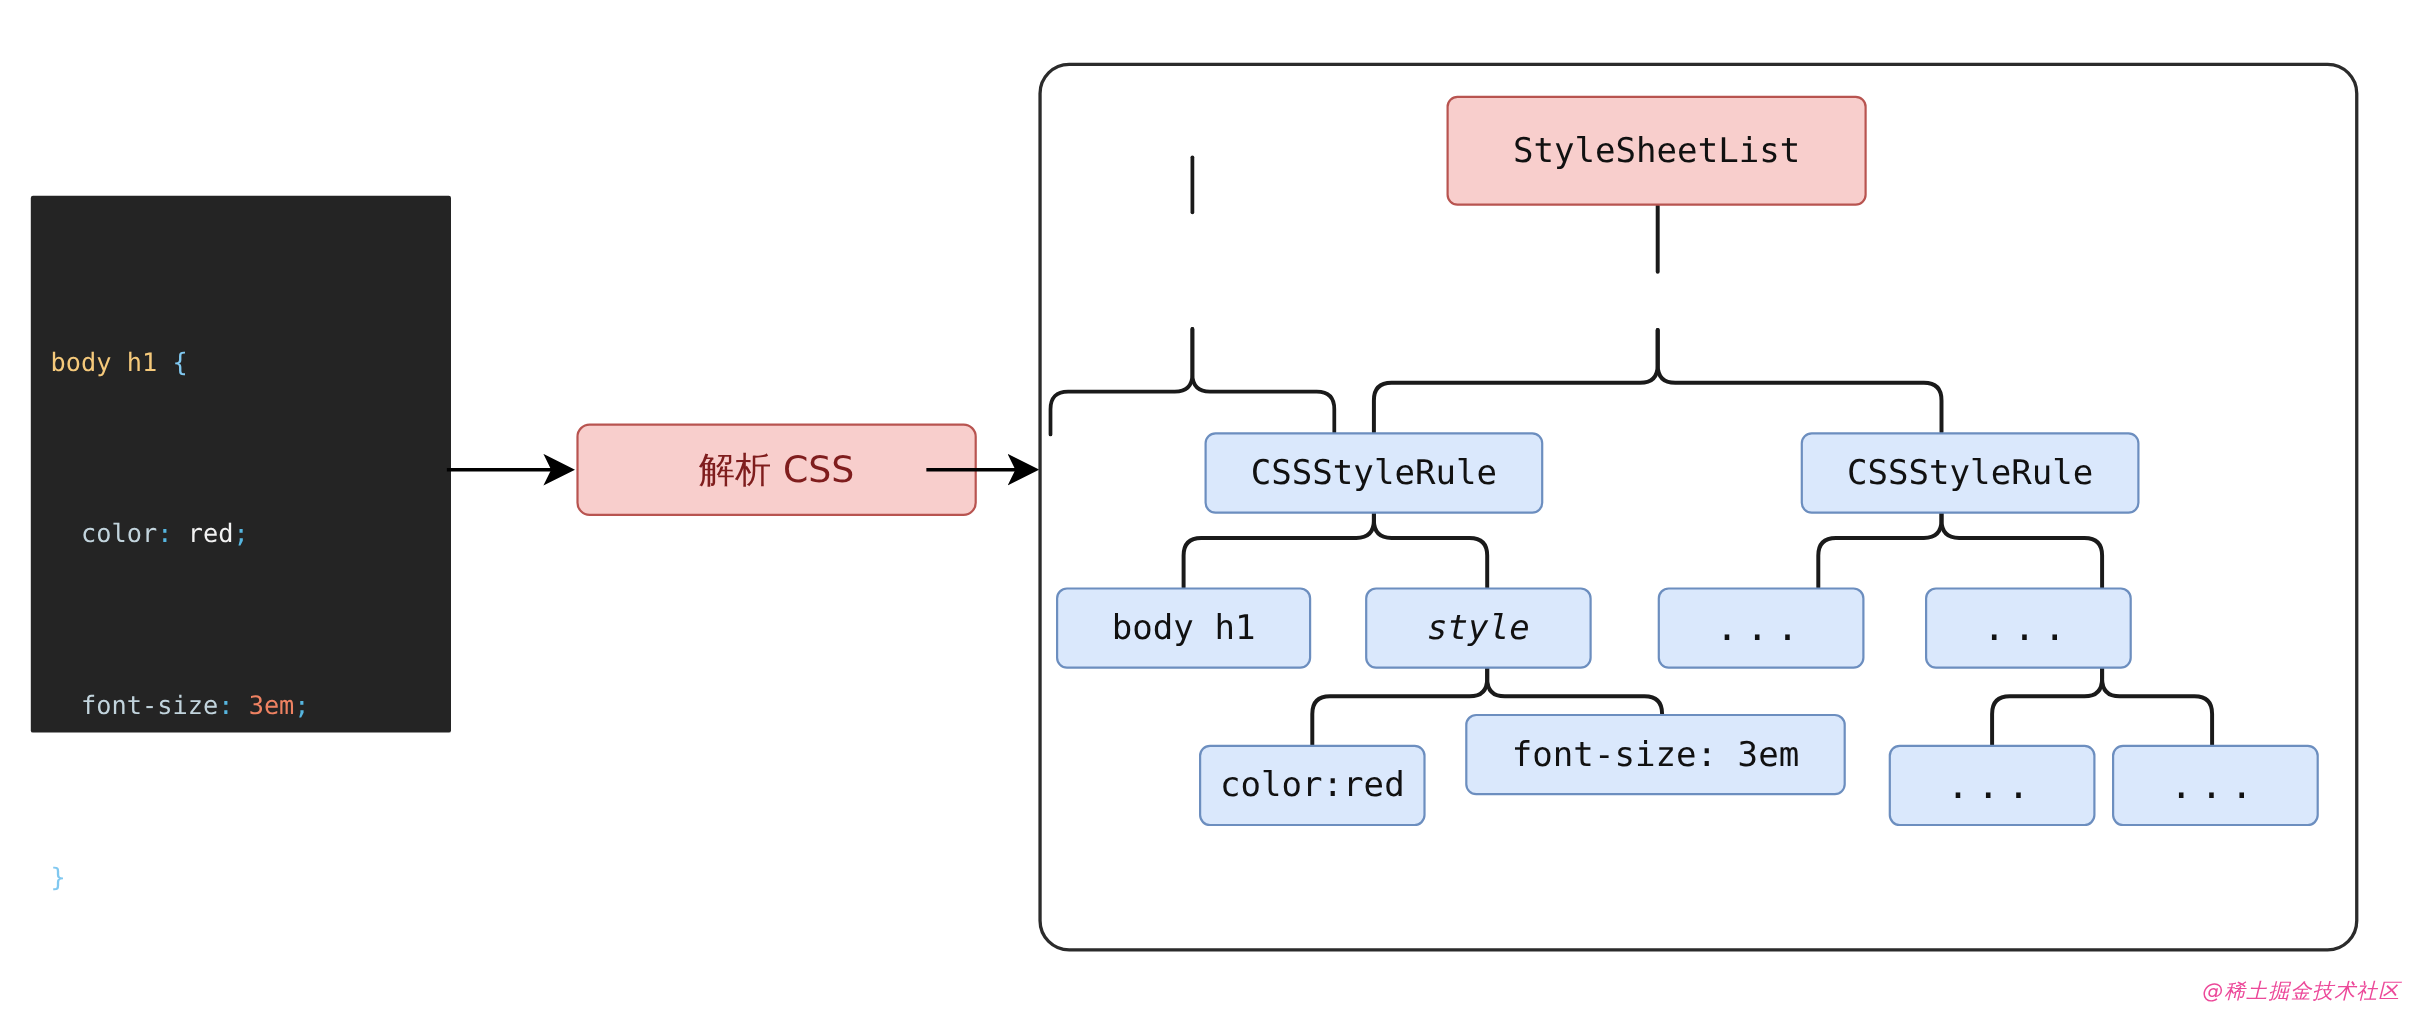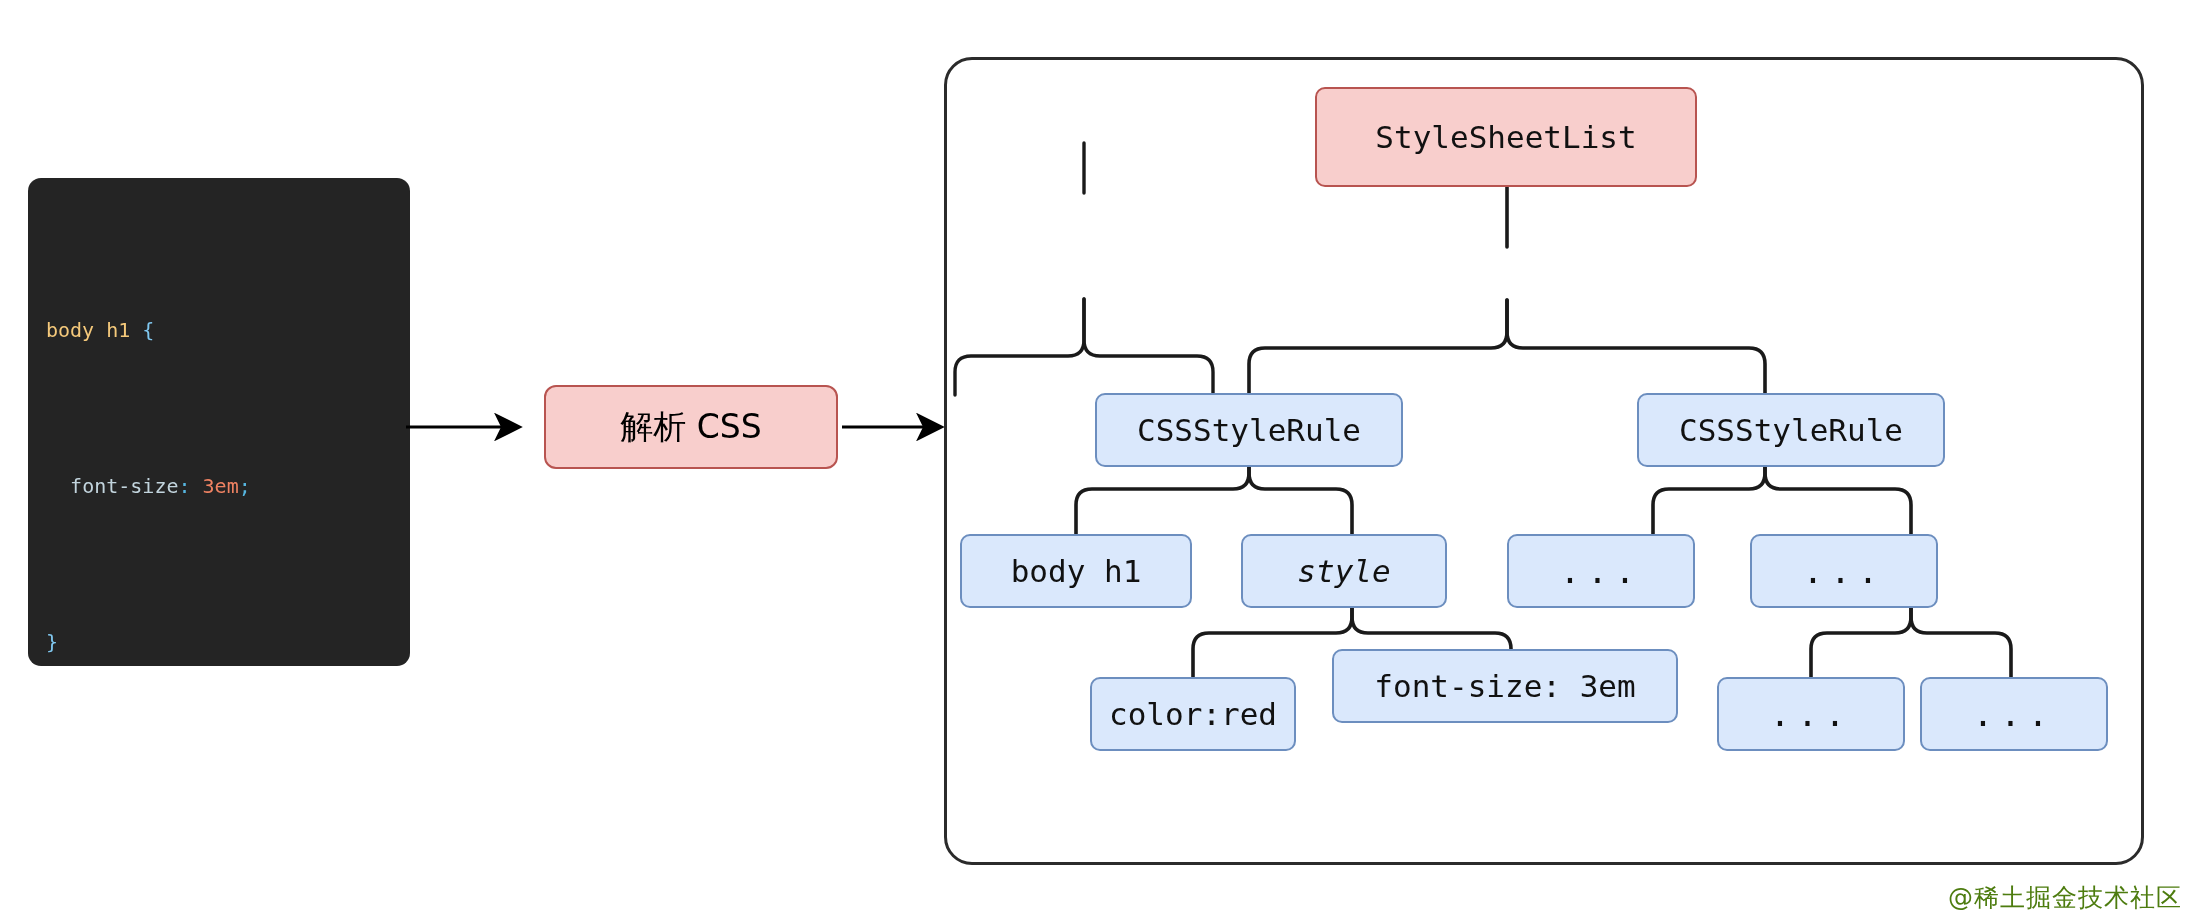--- a/index.html
+++ b/index.html
@@ -5,46 +5,45 @@
   html,body{margin:0;padding:0;background:#ffffff;}
   body{
     width:2196px;height:920px;position:relative;overflow:hidden;
     font-family:"DejaVu Sans",sans-serif;
   }
   #stage{position:absolute;inset:0;}
 
   
   .code-panel{
     position:absolute;left:28px;top:178px;width:382px;height:488px;
-    background:#242424;border-radius:13px;
+    background:#242424;border-radius:2px;
     font-family:"DejaVu Sans Mono","Liberation Mono",monospace;
-    font-size:20px;line-height:52px;
+    font-size:23px;line-height:52px;
     padding:22px 0 22px 0;box-sizing:border-box;
     white-space:pre;
   }
   .code-line{padding-left:18px;}
   .tok-sel{color:#f5c97b;}
   .tok-brace{color:#80c8f0;}
   .tok-prop{color:#c2d4dd;}
   .tok-colon{color:#56b6e0;}
   .tok-val{color:#f2f2f2;}
   .tok-num{color:#ef8262;text-align:center;}
   .tok-semi{color:#56b6e0;}
 
   
   .arrow{position:absolute;}
 
   
   .parse-box{
-    position:absolute;left:524px;top:385px;width:294px;height:84px;
+    position:absolute;left:524px;top:385px;width:364px;height:84px;
     background:#f8cecc;border:2px solid #b85450;border-radius:12px;
     display:flex;align-items:center;justify-content:center;
-    font-family:"DejaVu Sans",sans-serif;font-size:33px;color:#000000;
+    font-family:"DejaVu Sans",sans-serif;font-size:33px;color:#7f1d1d;
     box-sizing:border-box;
-    margin-left:20px;
   }
 
   
   .tree-container{
     position:absolute;left:944px;top:57px;width:1200px;height:808px;
     border:3px solid #2b2b2b;border-radius:28px;box-sizing:border-box;
     background:#fff;
   }
 
   
@@ -57,31 +56,33 @@
     border:2px solid #6c8ebf;background:#dae8fc;
     z-index:3;
   }
   .node.root{border-color:#b85450;background:#f8cecc;}
   .node.dots{font-size:34px;letter-spacing:7px;}
 
   svg.links{position:absolute;left:0;top:0;width:1200px;height:826px;z-index:1;pointer-events:none;}
 
   .watermark{
     position:absolute;right:14px;bottom:6px;
-    font-family:"DejaVu Sans",sans-serif;font-size:25px;color:#4d7c0f;
+    font-family:"DejaVu Sans",sans-serif;font-size:19px;color:#ec4899;
     letter-spacing:1px;
+    font-style:italic;
   }
 </style>
 </head>
 <body>
 
 <div id="stage">
 
   <div class="code-panel">
     <div class="code-line"><span class="tok-sel">body h1</span> <span class="tok-brace">{</span></div>
+    <div class="code-line">  <span class="tok-prop">color</span><span class="tok-colon">:</span> <span class="tok-val">red</span><span class="tok-semi">;</span></div>
     <div class="code-line">  <span class="tok-prop">font-size</span><span class="tok-colon">:</span> <span class="tok-num">3em</span><span class="tok-semi">;</span></div>
     <div class="code-line"><span class="tok-brace">}</span></div>
     
     
     
     
     
   </div>
 
   <svg class="arrow" style="left:406px;top:406px;" width="126" height="42">

